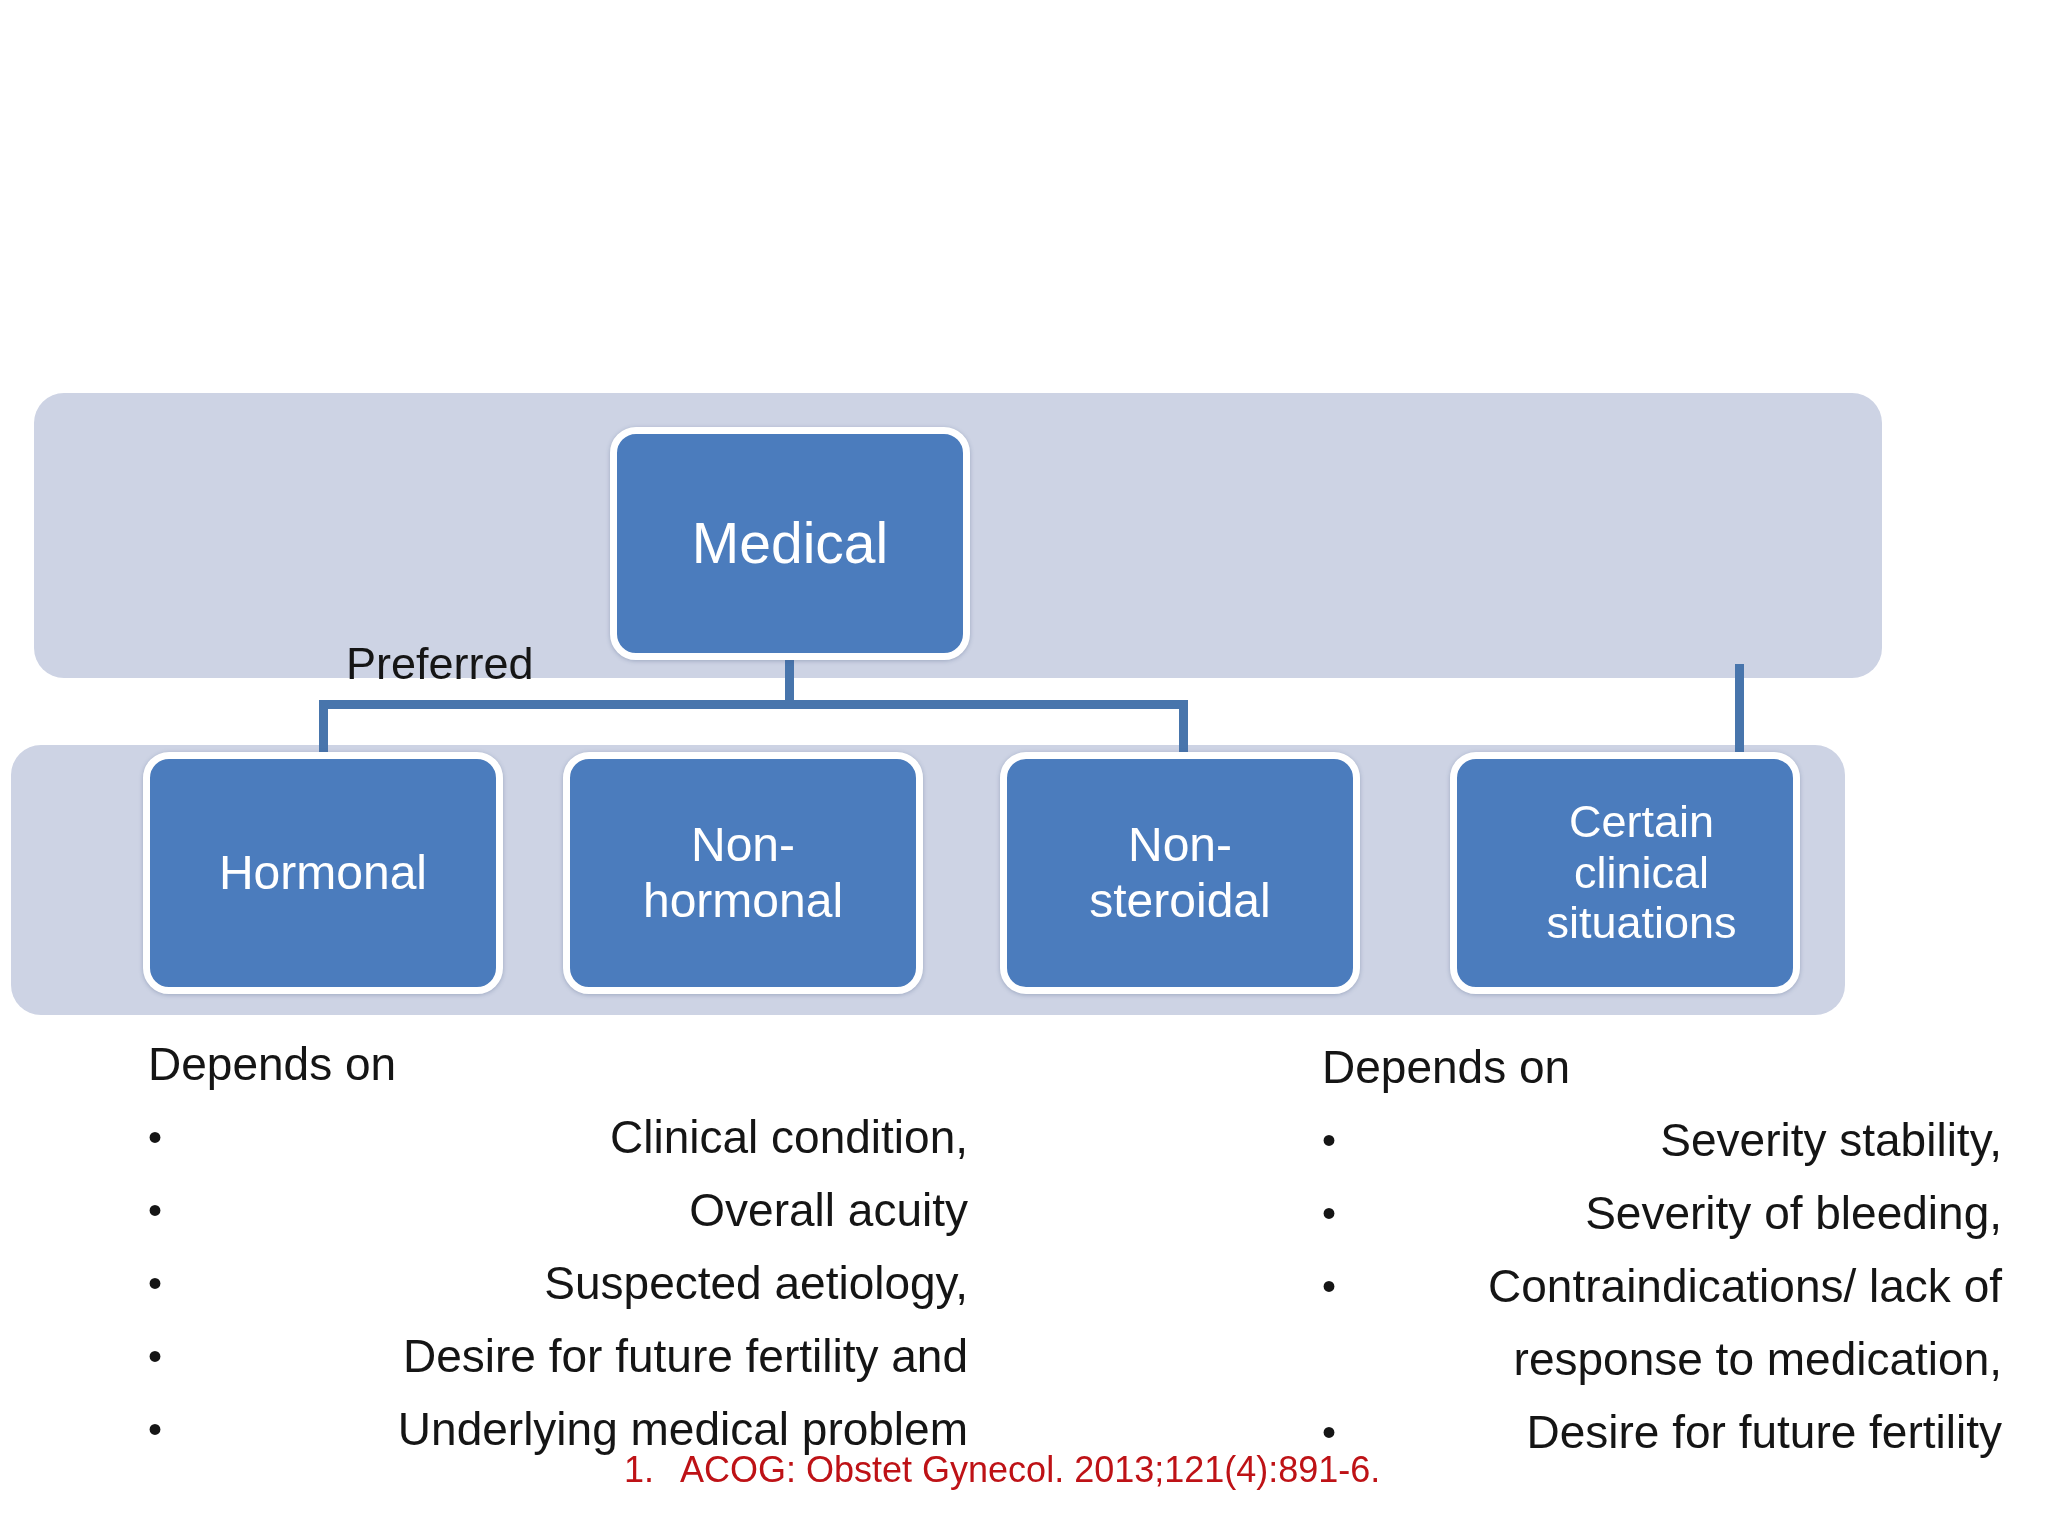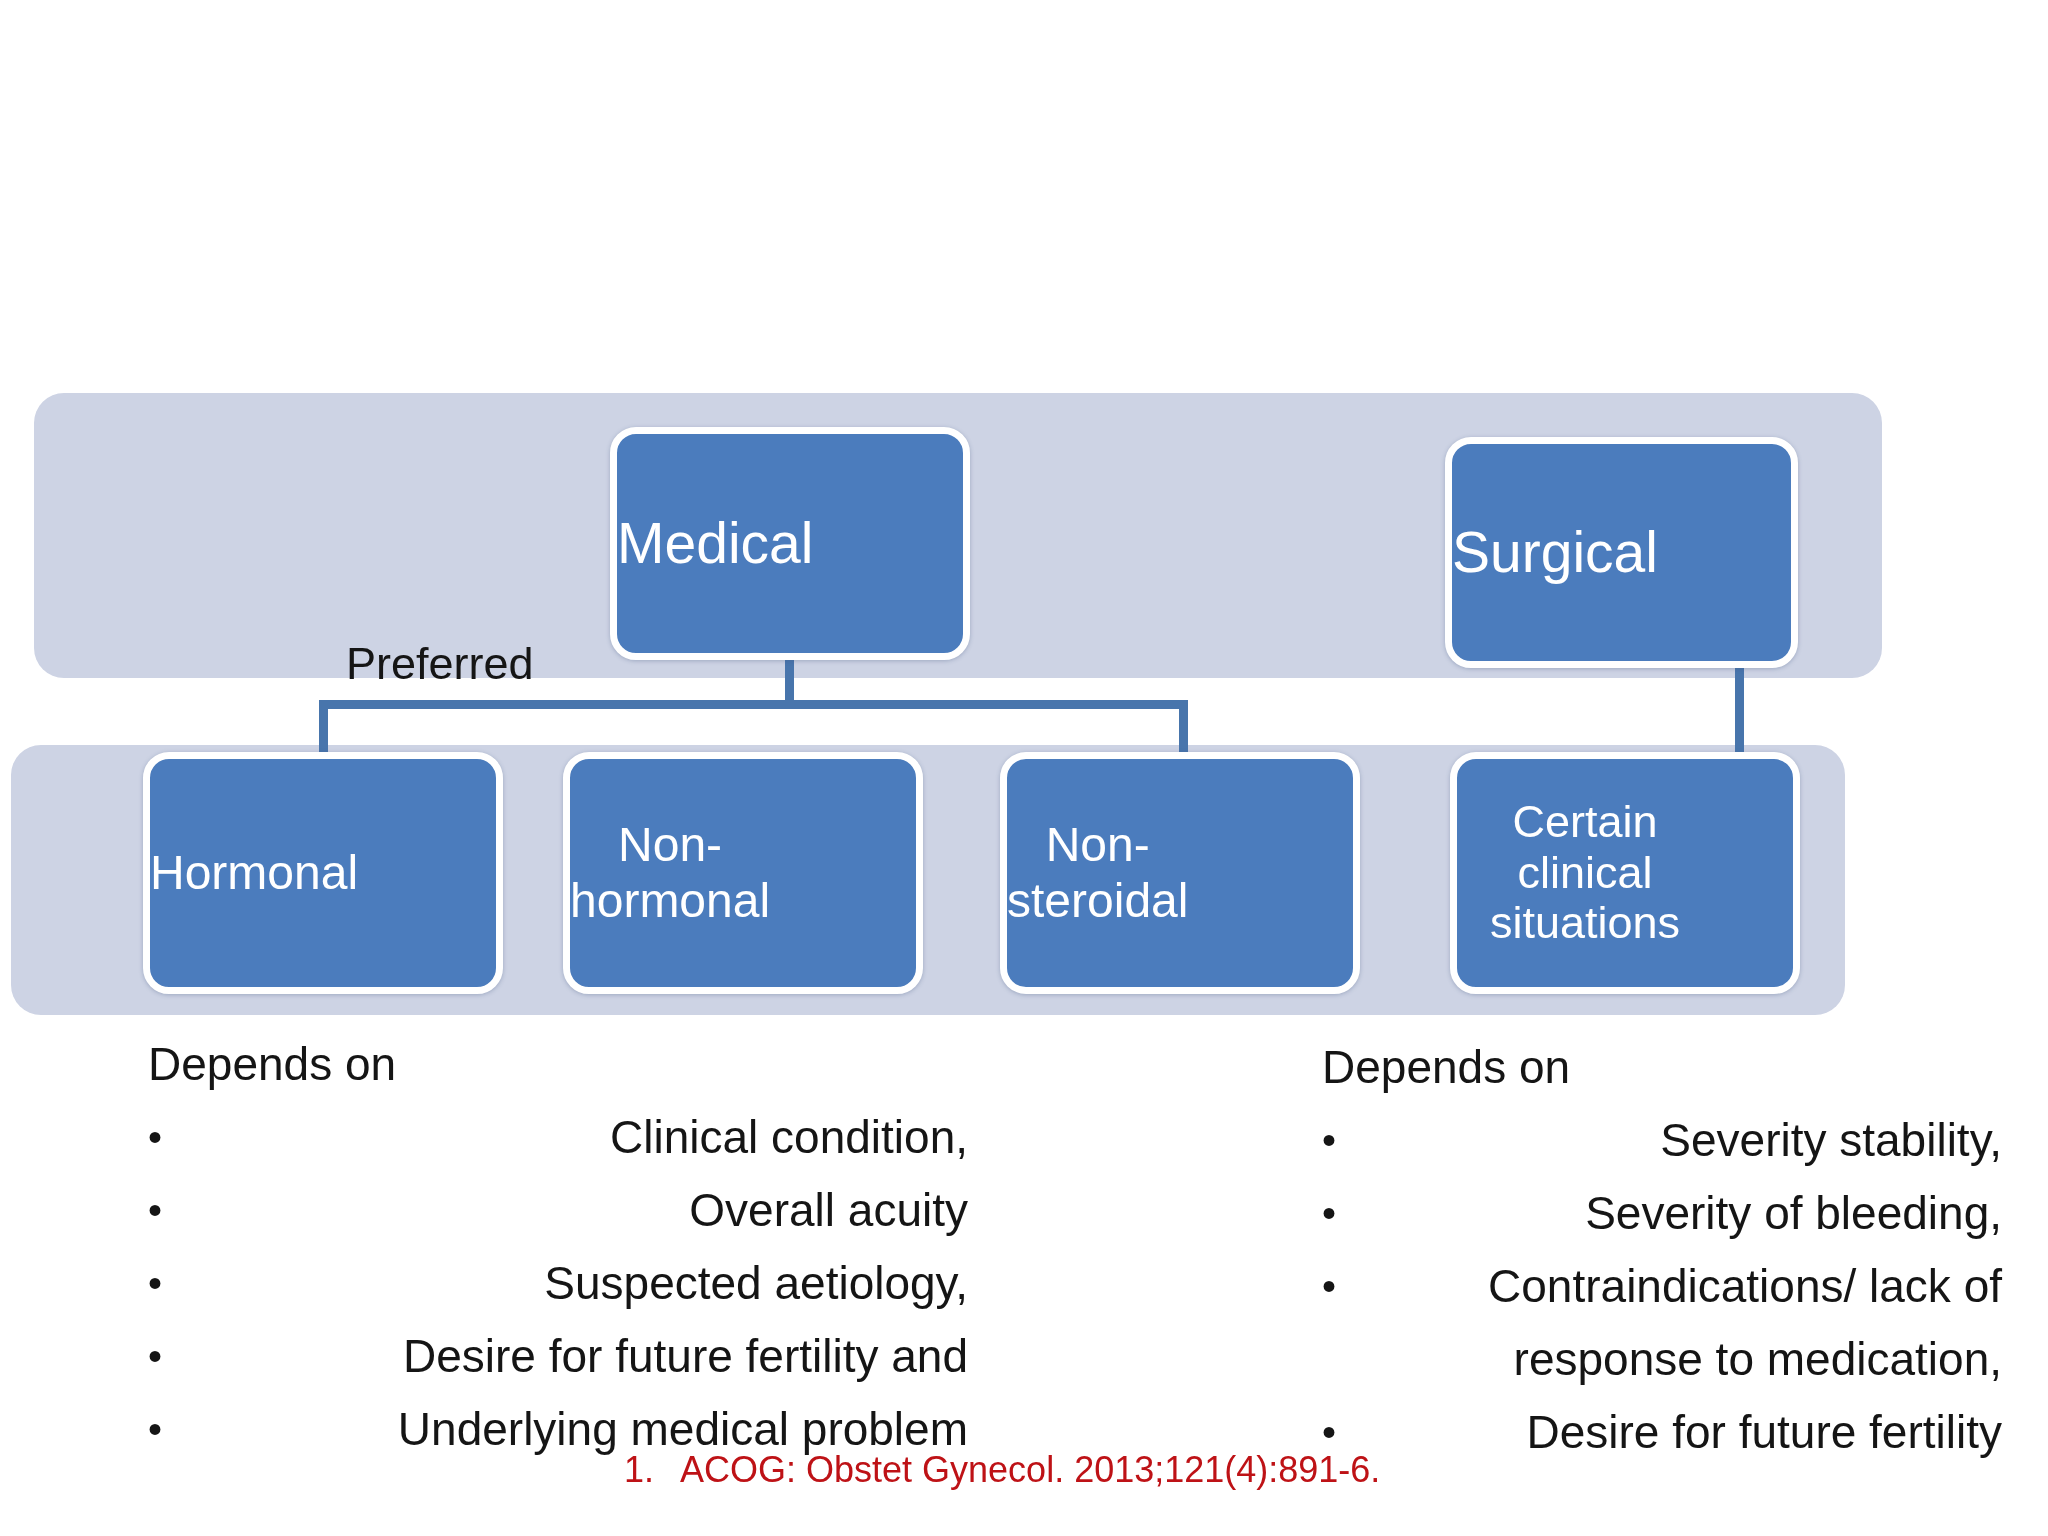--- a/index.html
+++ b/index.html
@@ -18,21 +18,21 @@
     font-size:122px;font-weight:700;letter-spacing:-1px;color:var(--title-text);
     white-space:nowrap;
   }
   .band{position:absolute;background:var(--band-fill);border-radius:30px;}
   .band-top{left:34px;top:393px;width:1848px;height:285px;}
   .band-bottom{left:11px;top:745px;width:1834px;height:270px;}
   .conn{position:absolute;background:var(--connector);}
   .node{
     position:absolute;background:var(--node-fill);
     border:7px solid var(--node-border);border-radius:26px;box-sizing:border-box;
-    display:flex;align-items:center;text-align:center;
+    display:flex;align-items:center;justify-content:center;text-align:center;
     color:#ffffff;box-shadow:0 1px 4px rgba(70,90,130,.35);
   }
   .node .label{white-space:pre-line;line-height:1.17;}
   .node-medical{left:610px;top:427px;width:360px;height:233px;font-size:57px;}
   .node-surgical{left:1445px;top:437px;width:353px;height:231px;font-size:57px;}
   .node-hormonal{left:143px;top:752px;width:360px;height:242px;font-size:48px;}
   .node-non-hormonal{left:563px;top:752px;width:360px;height:242px;font-size:48px;}
   .node-non-steroidal{left:1000px;top:752px;width:360px;height:242px;font-size:48px;}
   .node-certain{left:1450px;top:752px;width:350px;height:242px;font-size:45px;}
   .node-certain .label{line-height:1.12;margin-left:33px;}
@@ -63,23 +63,20 @@
   <div class="band band-bottom"></div>
 
   <div class="conn" style="left:785px;top:656px;width:9px;height:48px;"></div>
   <div class="conn" style="left:319px;top:700px;width:869px;height:9px;"></div>
   <div class="conn" style="left:319px;top:700px;width:9px;height:58px;"></div>
   <div class="conn" style="left:1179px;top:700px;width:9px;height:58px;"></div>
   <div class="conn" style="left:1735px;top:664px;width:9px;height:94px;"></div>
 
   <div class="node node-medical">
     <span class="label">Medical</span>
-  </div>
-  <div class="node node-surgical">
-    <span class="label">Surgical</span>
   </div>
 
   <div class="preferred">Preferred</div>
 
   <div class="node node-hormonal">
     <span class="label">Hormonal</span>
   </div>
   <div class="node node-non-hormonal">
     <span class="label">Non-
 hormonal</span>

